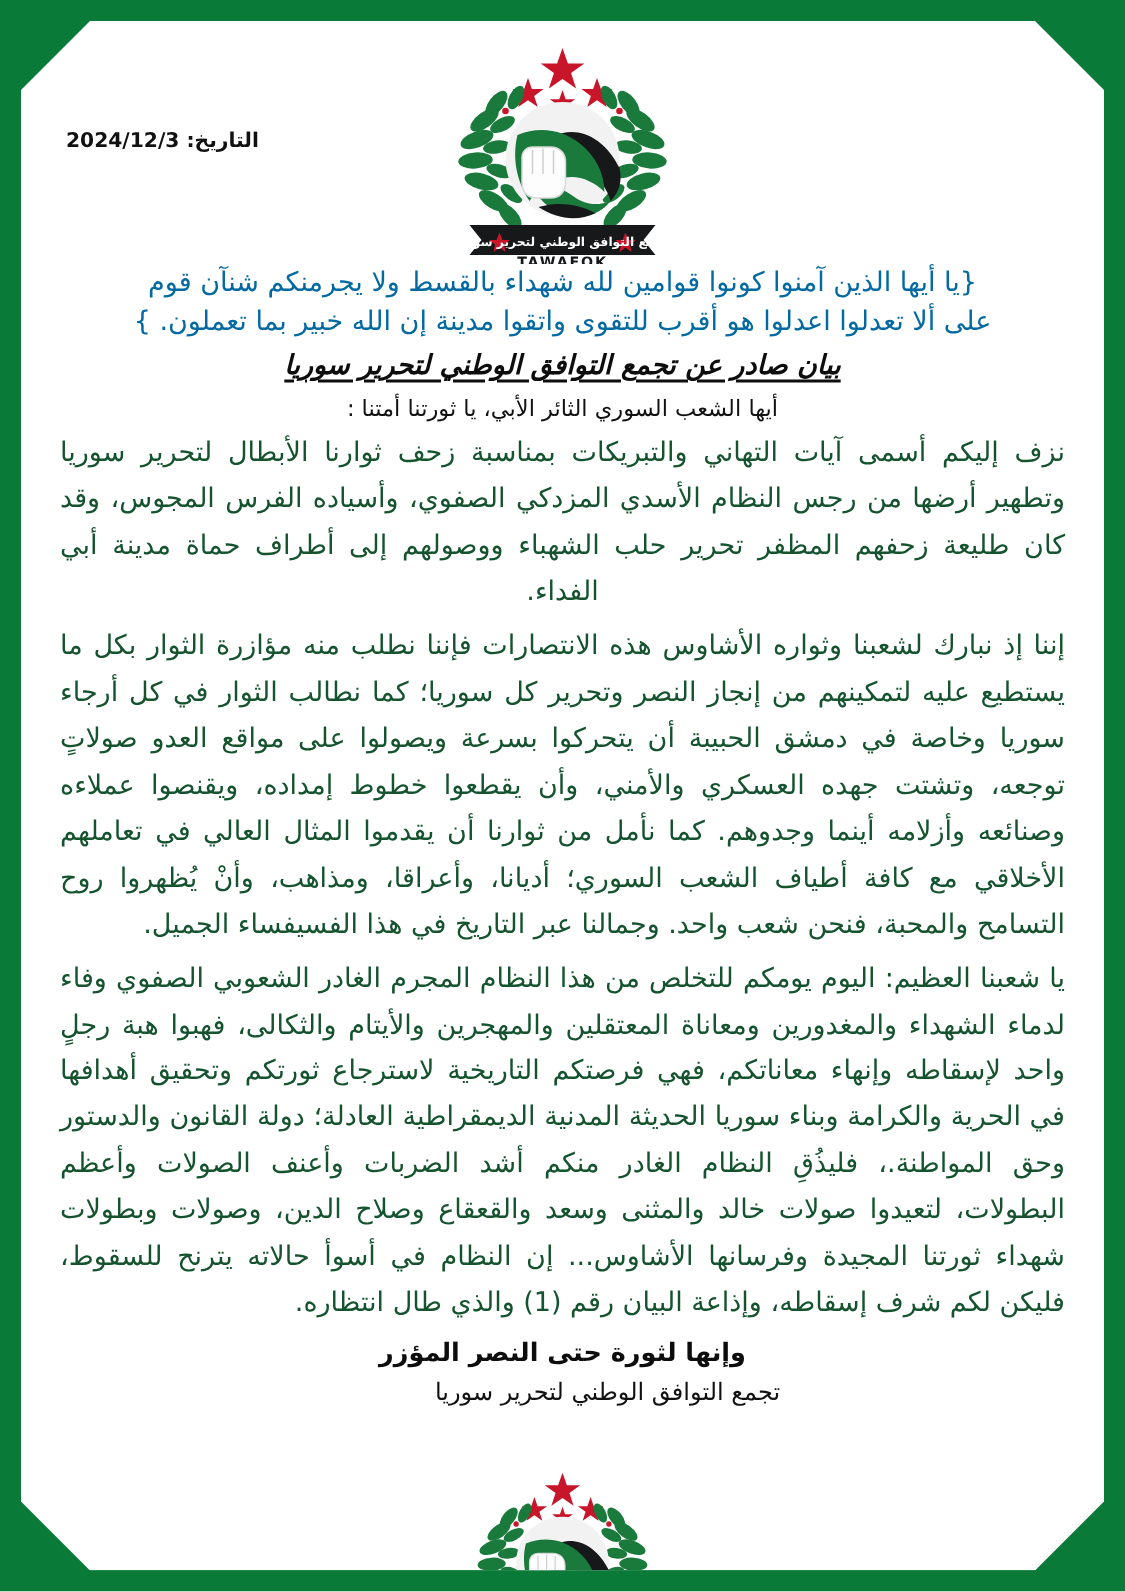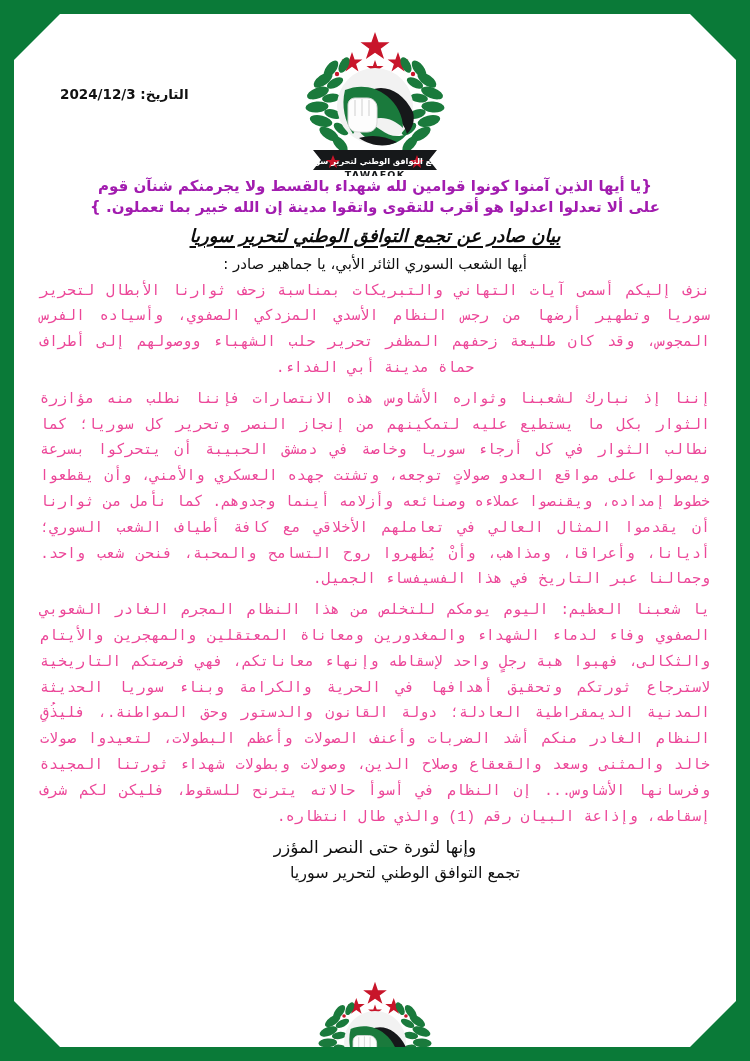--- a/index.html
+++ b/index.html
@@ -54,21 +54,21 @@
   }
   .logo-wrap {
     position: absolute;
     left: 0; right: 0;
     top: 2px;
     display: flex;
     justify-content: center;
   }
   .date-line {
     position: absolute;
-    left: 20px;
+    left: 4px;
     top: 62px;
     font-size: 13.5px;
     font-weight: 700;
     color: #111111;
     direction: rtl;
     white-space: nowrap;
   }
 
   
   .logo { display: block; }
@@ -78,23 +78,23 @@
   .basmala {
     text-align: center;
     font-size: 21px;
     font-weight: 700;
     color: #0d0d0d;
     margin: 2px 0 6px 0;
     letter-spacing: 0;
   }
   .verse {
     text-align: center;
-    font-size: 15px;
-    font-weight: 700;
-    color: #a21caf;
+    font-size: 18px;
+    font-weight: 400;
+    color: #0369a1;
     line-height: 1.42;
     margin: 0 2px;
   }
   .verse .ln { display: block; }
   .doc-title {
     text-align: center;
     font-size: 18px;
     font-weight: 700;
     color: #0d0d0d;
     margin: 6px 0 9px 0;
@@ -109,34 +109,33 @@
   
   .salutation {
     text-align: center;
     font-size: 15px;
     color: #111111;
     margin: 0 0 6px 0;
   }
   .para {
     text-align: justify;
     text-align-last: center;
-    font-size: 15px;
+    font-size: 18px;
     line-height: 1.72;
-    color: #ec4899;
+    color: #14532d;
     margin: 0 0 5px 0;
     direction: rtl;
-    font-family: Liberation Mono, monospace;
   }
   .para.block {
     text-align-last: auto;
   }
   .closing {
     text-align: center;
     font-size: 17px;
-    font-weight: 400;
+    font-weight: 700;
     color: #0d0d0d;
     margin: 7px 0 4px 0;
   }
   .signature {
     text-align: center;
     font-size: 16px;
     color: #111111;
     line-height: 1.5;
     margin-right: 0;
   }
@@ -250,21 +249,21 @@
 
       <div class="verse">
         <span class="ln">{يا أيها الذين آمنوا كونوا قوامين لله شهداء بالقسط ولا يجرمنكم شنآن قوم</span>
         <span class="ln">على ألا تعدلوا اعدلوا هو أقرب للتقوى واتقوا مدينة إن الله خبير بما تعملون. }</span>
       </div>
 
       <div class="doc-title">
         <span>بيان صادر عن تجمع التوافق الوطني لتحرير سوريا</span>
       </div>
 
-      <div class="salutation">أيها الشعب السوري الثائر الأبي، يا جماهير صادر :</div>
+      <div class="salutation">أيها الشعب السوري الثائر الأبي، يا ثورتنا أمتنا :</div>
 
       <p class="para">نزف إليكم أسمى آيات التهاني والتبريكات بمناسبة زحف ثوارنا الأبطال لتحرير سوريا وتطهير أرضها من رجس النظام الأسدي المزدكي الصفوي، وأسياده الفرس المجوس، وقد كان طليعة زحفهم المظفر تحرير حلب الشهباء ووصولهم إلى أطراف حماة مدينة أبي الفداء.</p>
       <p class="para block">إننا إذ نبارك لشعبنا وثواره الأشاوس هذه الانتصارات فإننا نطلب منه مؤازرة الثوار بكل ما يستطيع عليه لتمكينهم من إنجاز النصر وتحرير كل سوريا؛ كما نطالب الثوار في كل أرجاء سوريا وخاصة في دمشق الحبيبة أن يتحركوا بسرعة ويصولوا على مواقع العدو صولاتٍ توجعه، وتشتت جهده العسكري والأمني، وأن يقطعوا خطوط إمداده، ويقنصوا عملاءه وصنائعه وأزلامه أينما وجدوهم. كما نأمل من ثوارنا أن يقدموا المثال العالي في تعاملهم الأخلاقي مع كافة أطياف الشعب السوري؛ أديانا، وأعراقا، ومذاهب، وأنْ يُظهروا روح التسامح والمحبة، فنحن شعب واحد. وجمالنا عبر التاريخ في هذا الفسيفساء الجميل.</p>
       <p class="para block">يا شعبنا العظيم: اليوم يومكم للتخلص من هذا النظام المجرم الغادر الشعوبي الصفوي وفاء لدماء الشهداء والمغدورين ومعاناة المعتقلين والمهجرين والأيتام والثكالى، فهبوا هبة رجلٍ واحد لإسقاطه وإنهاء معاناتكم، فهي فرصتكم التاريخية لاسترجاع ثورتكم وتحقيق أهدافها في الحرية والكرامة وبناء سوريا الحديثة المدنية الديمقراطية العادلة؛ دولة القانون والدستور وحق المواطنة.، فليذُقِ النظام الغادر منكم أشد الضربات وأعنف الصولات وأعظم البطولات، لتعيدوا صولات خالد والمثنى وسعد والقعقاع وصلاح الدين، وصولات وبطولات شهداء ثورتنا المجيدة وفرسانها الأشاوس... إن النظام في أسوأ حالاته يترنح للسقوط، فليكن لكم شرف إسقاطه، وإذاعة البيان رقم (1) والذي طال انتظاره.</p>
 
       <div class="closing">وإنها لثورة حتى النصر المؤزر</div>
 
       <div class="signature">
         <span class="sig-line sig-org">تجمع التوافق الوطني لتحرير سوريا</span>
       </div>

